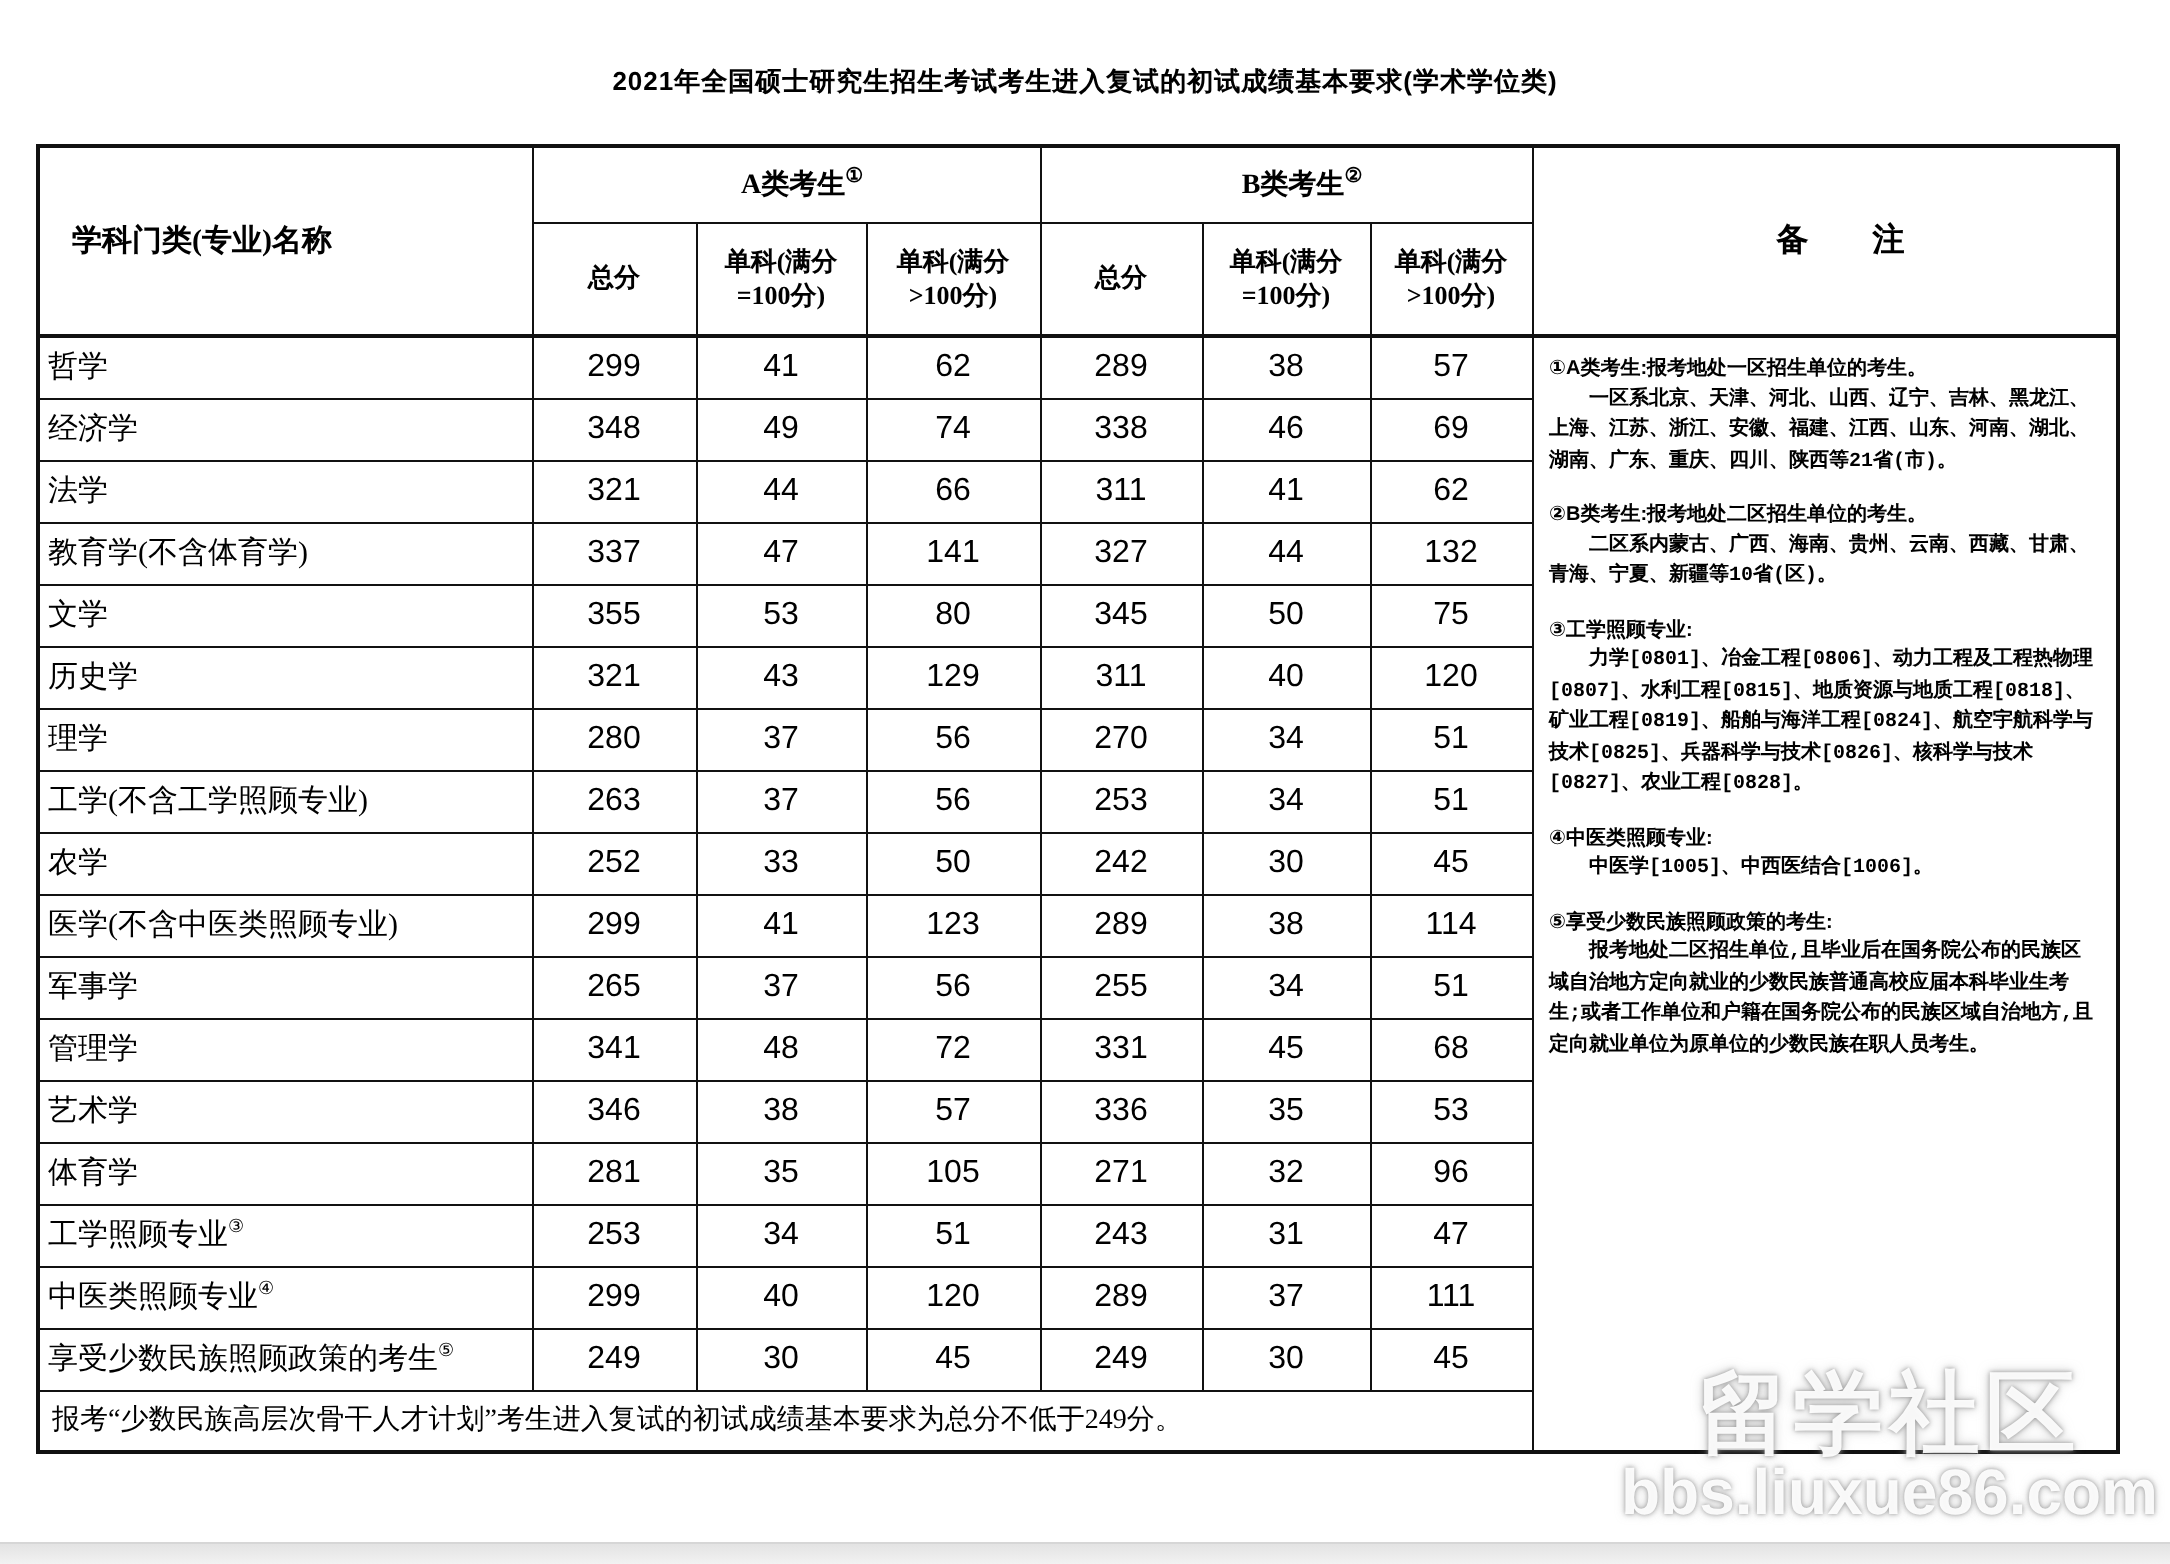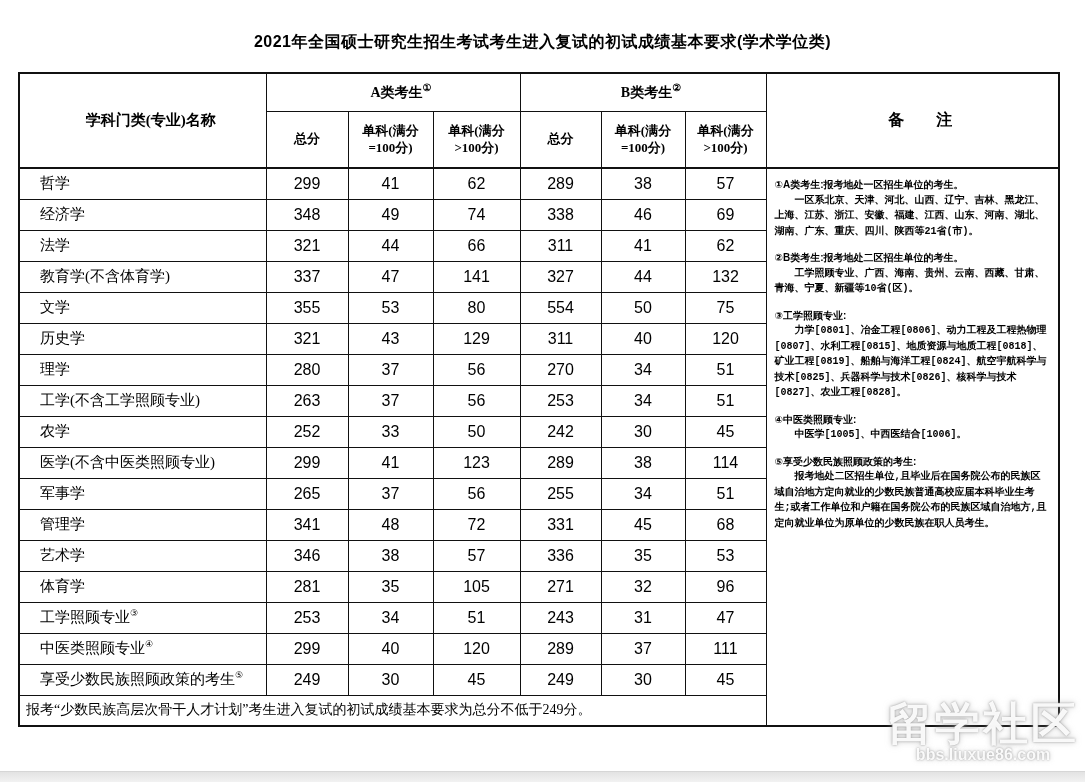--- a/index.html
+++ b/index.html
@@ -9,61 +9,61 @@
     background: #ffffff;
     font-family: "Liberation Serif", "DejaVu Serif", serif;
     color: #000;
     overflow: hidden;
   }
   .page-title {
     position: absolute;
     top: 32px; left: 0; width: 100%;
     text-align: center;
     font-family: "Liberation Sans", "DejaVu Sans", sans-serif;
-    font-size: 16px;
+    font-size: 13px;
     font-weight: bold;
     letter-spacing: 0.5px;
   }
   table.score-table {
     position: absolute;
     left: 18px; top: 72px;
     width: 1040px;
     border-collapse: collapse;
     table-layout: fixed;
     border: 2.5px solid #111;
   }
   .score-table th, .score-table td {
     border: 1.5px solid #111;
     padding: 0;
     vertical-align: middle;
   }
   .score-table thead tr.group-row th { height: 38px; padding-left: 16px; }
   .score-table thead tr.sub-row th { height: 57px; }
   .score-table thead tr.sub-row th { border-bottom: 2.5px solid #111; }
   .score-table th.col1-head {
-    font-size: 15px; font-weight: bold; text-align: center;
+    font-size: 15px; font-weight: bold; text-align: left;
     border-bottom: 2.5px solid #111;
   }
   .score-table th.group-head {
     font-size: 14px; font-weight: bold; text-align: center;
   }
   .score-table th.group-head sup { font-size: 10px; }
   .score-table th.sub-head {
     font-size: 13px; font-weight: bold; text-align: center;
     padding: 2px 3px; line-height: 1.35;
   }
   .score-table th.remarks-head {
     font-size: 16px; font-weight: bold; text-align: center;
     border-bottom: 2.5px solid #111;
     white-space: pre;
     border-radius: 22px;
   }
   .score-table tbody tr.data-row { height: 31px; }
   .score-table td.name-cell {
-    font-size: 15px; text-align: left; padding-left: 20px;
+    font-size: 15px; text-align: left; padding-left: 4px;
     white-space: nowrap; overflow: hidden;
   }
   .score-table td.name-cell sup { font-size: 9px; }
   .score-table td.num {
     font-family: "Liberation Sans", "DejaVu Sans", sans-serif;
     font-size: 16px; text-align: center;
   }
   .score-table td.footnote {
     height: 31px; font-size: 14px; padding-left: 6px;
     white-space: nowrap; overflow: hidden;
@@ -86,21 +86,21 @@
     text-align: center;
     font-family: "Liberation Sans", "DejaVu Sans", sans-serif;
     color: rgba(255,255,255,0.93);
     pointer-events: none;
   }
   .watermark .wm-line1 {
     font-size: 45px; font-weight: bold; letter-spacing: 3px; line-height: 1.0;
     text-shadow: 0 0 2px rgba(140,140,140,0.9), 0 0 6px rgba(160,160,160,0.6);
   }
   .watermark .wm-line2 {
-    font-size: 16px; font-weight: bold; line-height: 1.1;
+    font-size: 32px; font-weight: bold; line-height: 1.1;
     text-shadow: 0 0 2px rgba(150,150,150,0.9), 0 0 5px rgba(170,170,170,0.6);
   }
   .bottom-strip {
     position: absolute;
     left: 0; bottom: 0; width: 100%; height: 11px;
     background: linear-gradient(#e3e3e3, #f2f2f2);
     border-top: 1px solid #d6d6d6;
   }
 </style>
 </head>
@@ -144,21 +144,21 @@
     <td class="num">289</td>
     <td class="num">38</td>
     <td class="num">57</td>
   <td id="remarks-cell" class="remarks-cell" rowspan="18">
           <div class="note">
             <div class="note-head">①A类考生:报考地处一区招生单位的考生。</div>
             <p class="note-body">一区系北京、天津、河北、山西、辽宁、吉林、黑龙江、上海、江苏、浙江、安徽、福建、江西、山东、河南、湖北、湖南、广东、重庆、四川、陕西等21省(市)。</p>
           </div>
           <div class="note">
             <div class="note-head">②B类考生:报考地处二区招生单位的考生。</div>
-            <p class="note-body">工学照顾专业、广西、海南、贵州、云南、西藏、甘肃、青海、宁夏、新疆等10省(区)。</p>
+            <p class="note-body">二区系内蒙古、广西、海南、贵州、云南、西藏、甘肃、青海、宁夏、新疆等10省(区)。</p>
           </div>
           <div class="note">
             <div class="note-head">③工学照顾专业:</div>
             <p class="note-body">力学[0801]、冶金工程[0806]、动力工程及工程热物理[0807]、水利工程[0815]、地质资源与地质工程[0818]、矿业工程[0819]、船舶与海洋工程[0824]、航空宇航科学与技术[0825]、兵器科学与技术[0826]、核科学与技术[0827]、农业工程[0828]。</p>
           </div>
           <div class="note">
             <div class="note-head">④中医类照顾专业:</div>
             <p class="note-body">中医学[1005]、中西医结合[1006]。</p>
           </div>
           <div class="note">
@@ -192,21 +192,21 @@
     <td class="num">141</td>
     <td class="num">327</td>
     <td class="num">44</td>
     <td class="num">132</td>
   </tr>
       <tr class="data-row">
     <td class="name-cell"><span>文学</span><sup></sup></td>
     <td class="num">355</td>
     <td class="num">53</td>
     <td class="num">80</td>
-    <td class="num">554</td>
+    <td class="num">345</td>
     <td class="num">50</td>
     <td class="num">75</td>
   </tr>
       <tr class="data-row">
     <td class="name-cell"><span>历史学</span><sup></sup></td>
     <td class="num">321</td>
     <td class="num">43</td>
     <td class="num">129</td>
     <td class="num">311</td>
     <td class="num">40</td>

